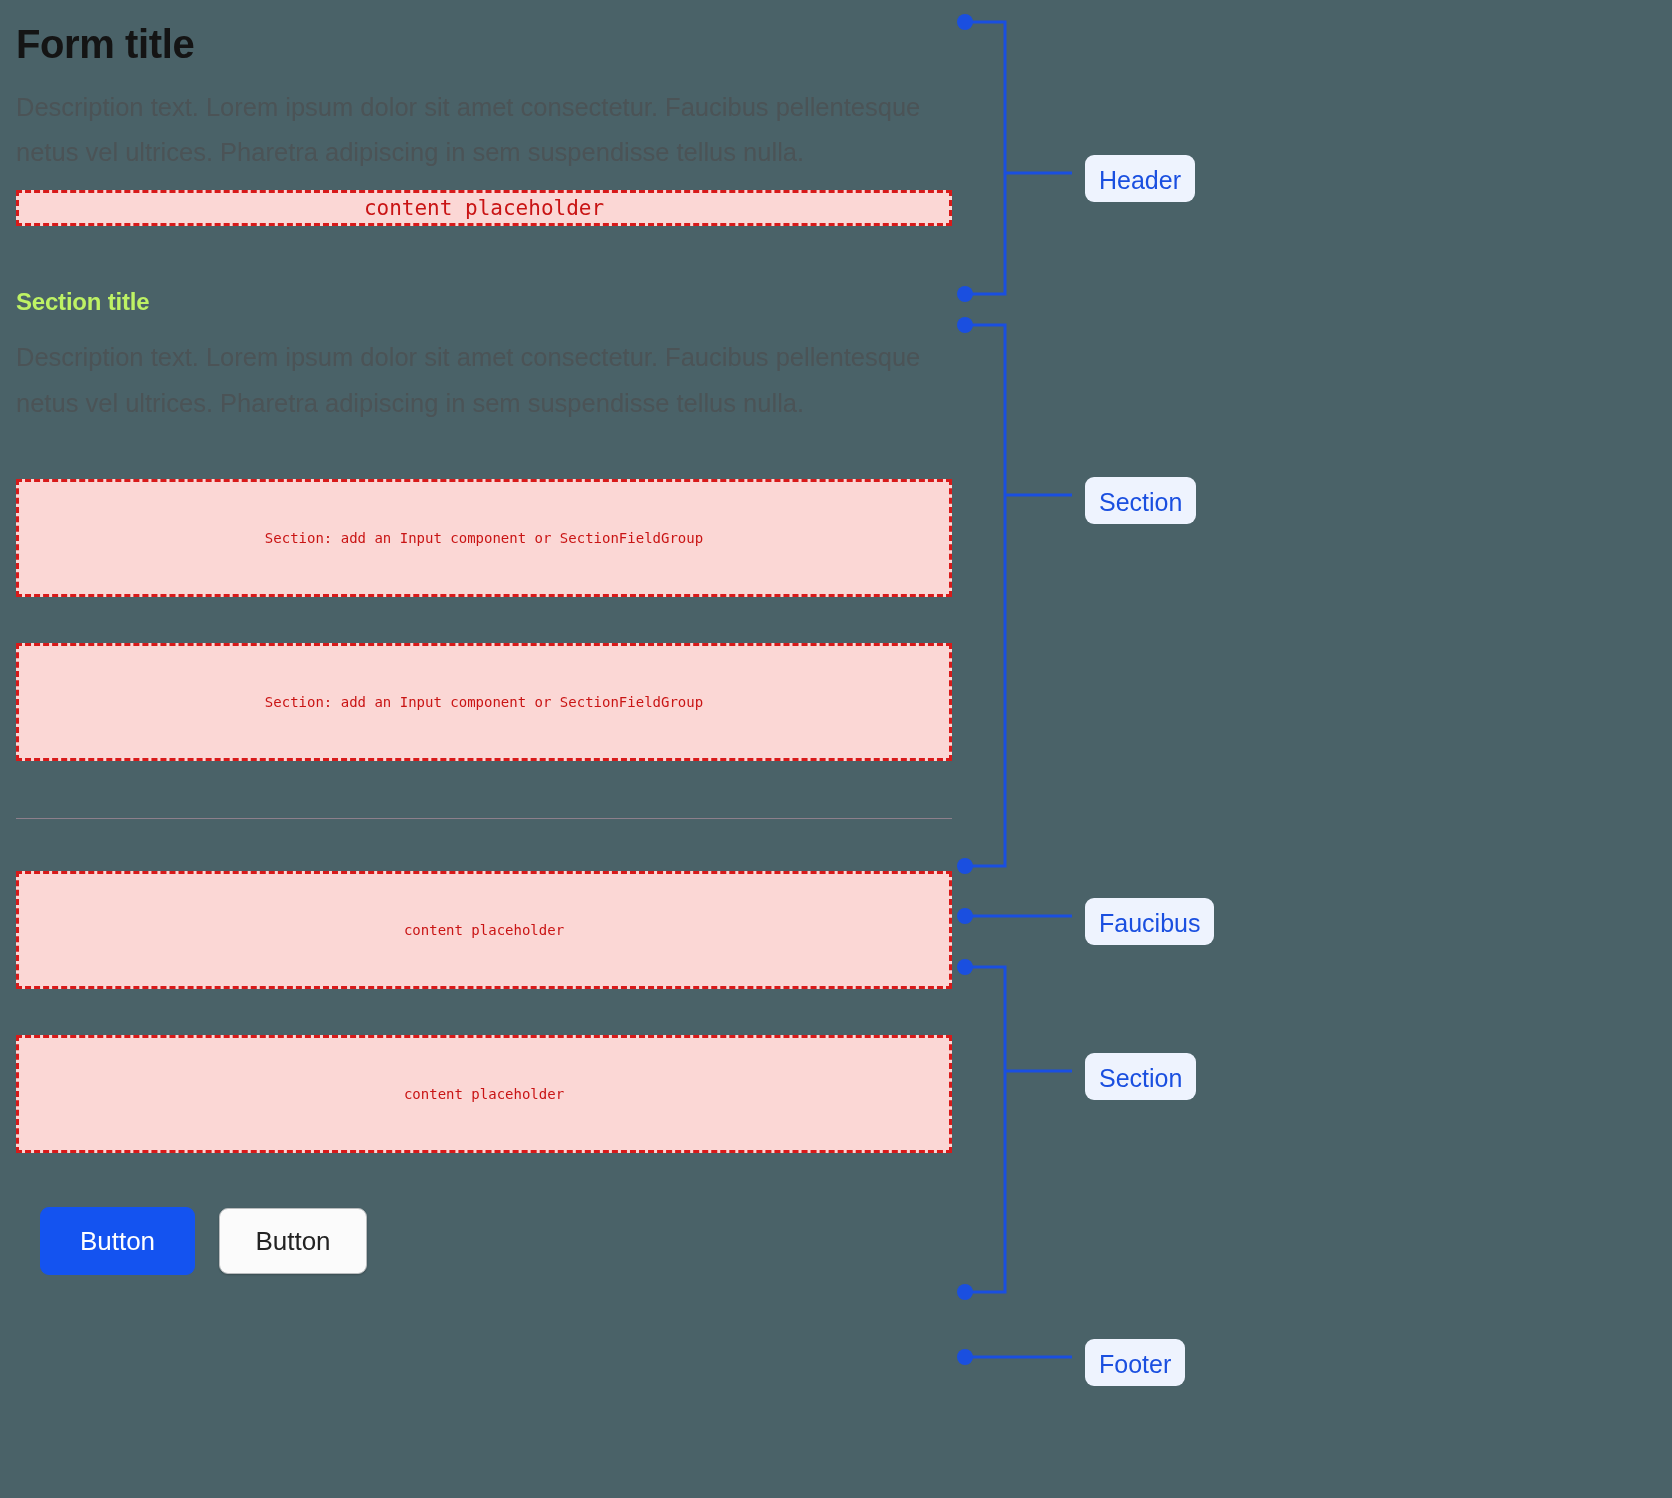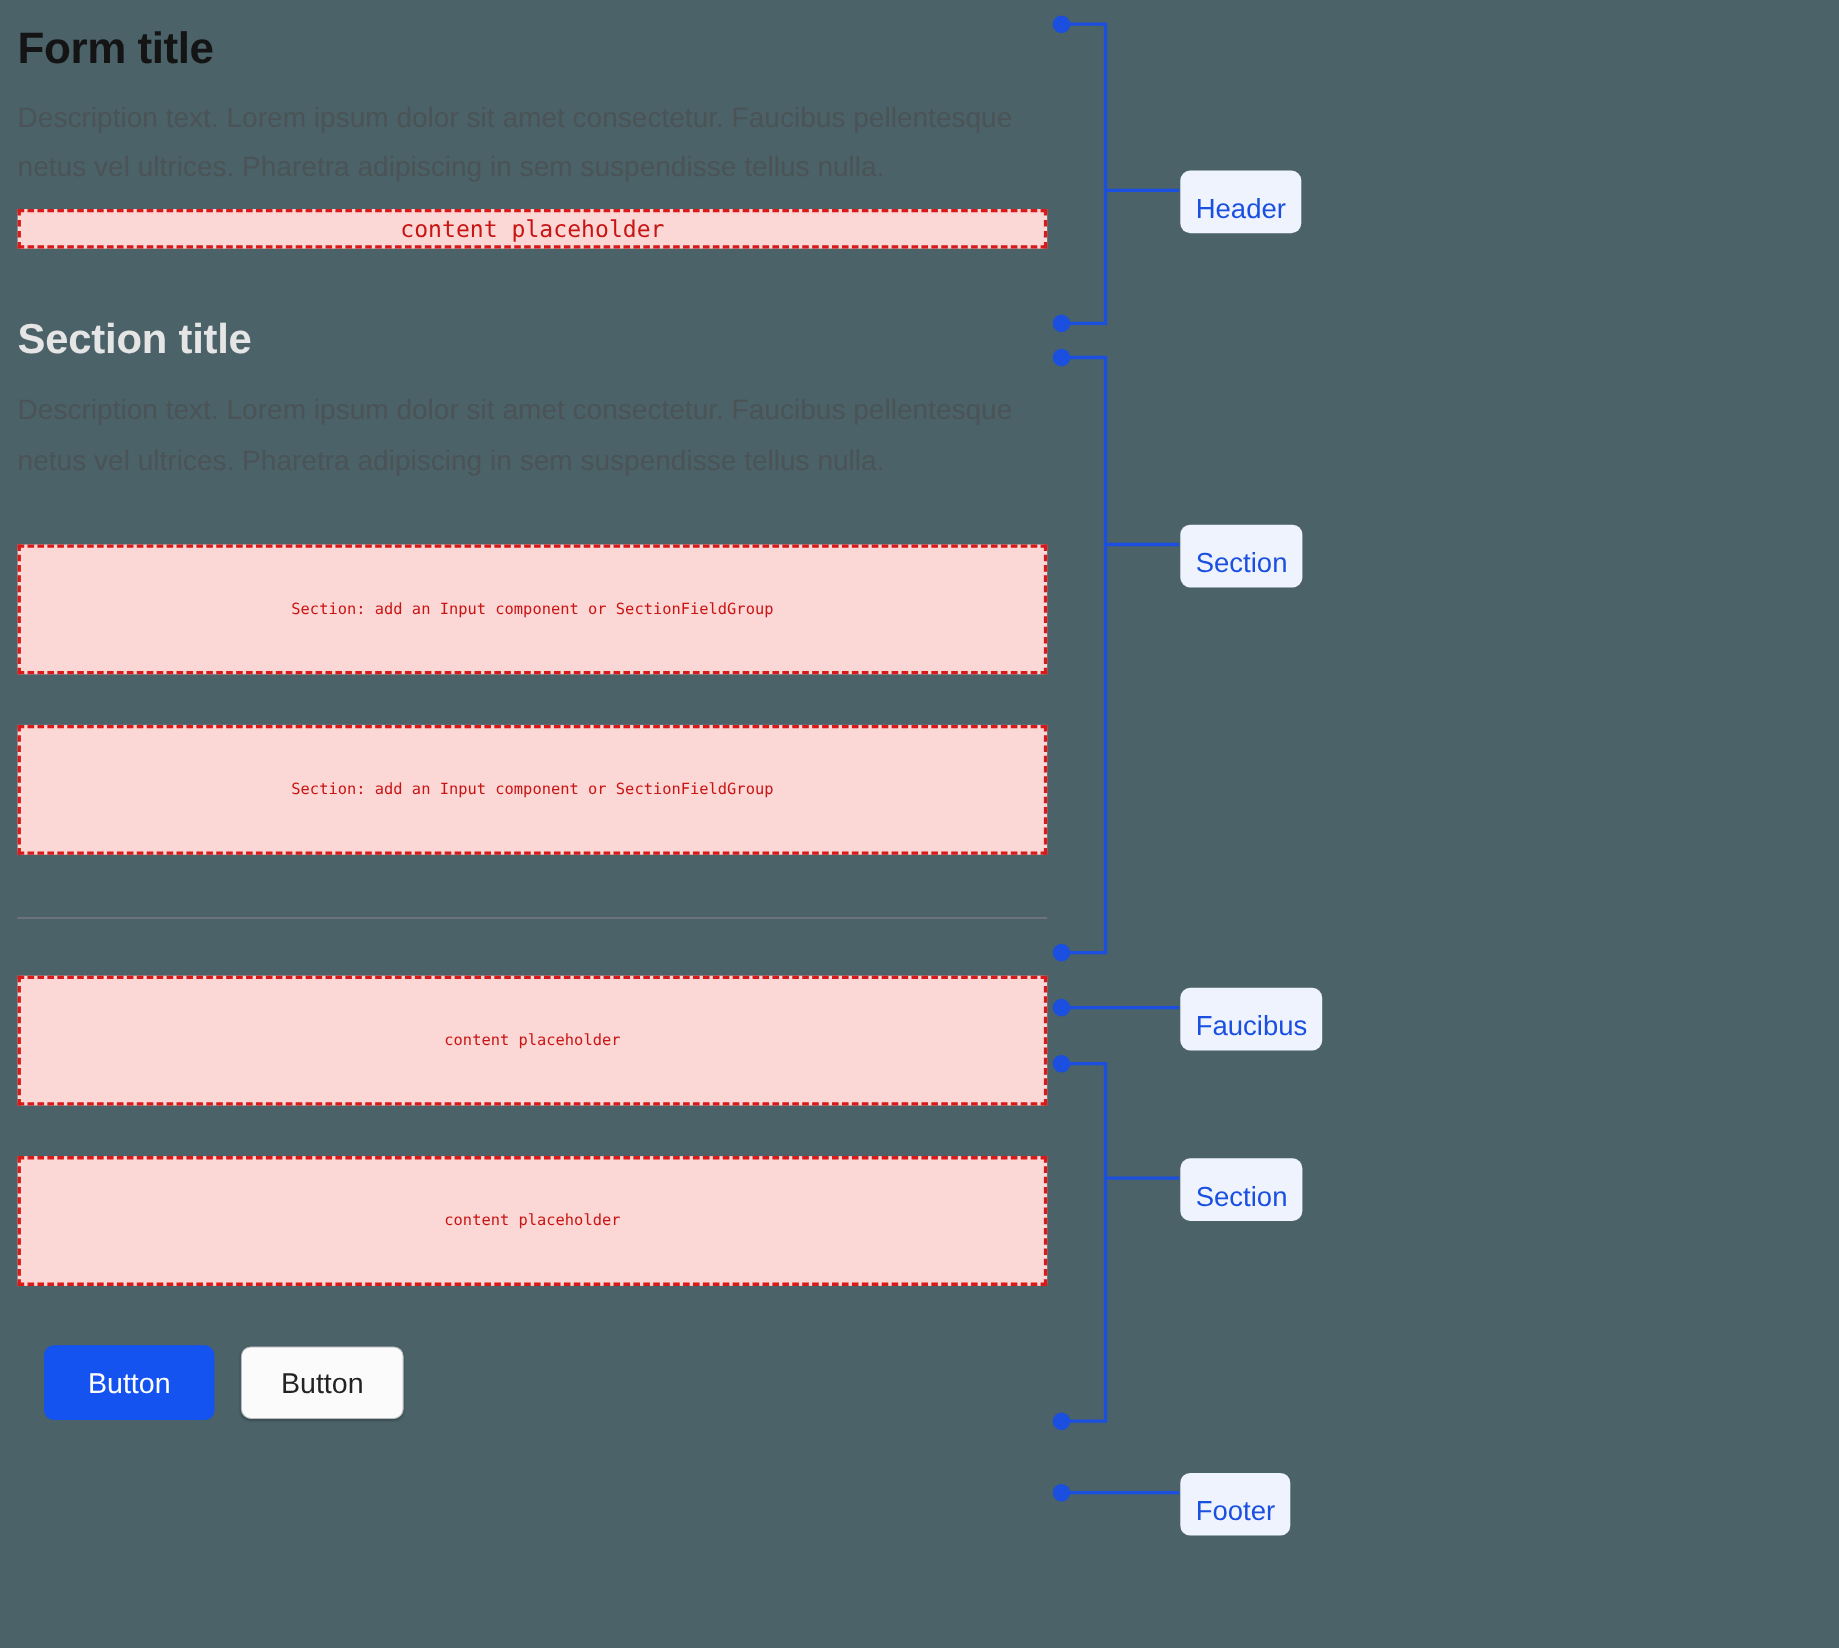--- a/index.html
+++ b/index.html
@@ -31,23 +31,23 @@
   .form-title {
     font-size: 40px;
     font-weight: 700;
     color: #141414;
     letter-spacing: -0.4px;
     line-height: 1.12;
     padding-top: 22px;
   }
 
   .section-title {
-    font-size: 38px;
+    font-size: 24px;
     font-weight: 700;
-    color: #e5e5e5;
+    color: #bef264;
     letter-spacing: -0.2px;
     line-height: 1.15;
   }
 
   .desc {
     font-size: 25.5px;
     color: #4b5356;
     line-height: 1.78;
     max-width: 905px;
     font-weight: 400;
@@ -124,23 +124,24 @@
     width: 1672px; height: 1498px;
   }
 
   .pill {
     position: absolute;
     background: #eef3fe;
     color: #1a4fe0;
     font-size: 25px;
     font-family: "Liberation Sans", sans-serif;
     border-radius: 9px;
-    padding: 22px 14px 9px 14px;
+    padding: 12px 14px 9px 14px;
     white-space: nowrap;
     line-height: 1.05;
+    margin-left: 12px;
   }
 </style>
 </head>
 <body>
 
 <div id="root">
 
   <div class="form-col">
 
     <div>

